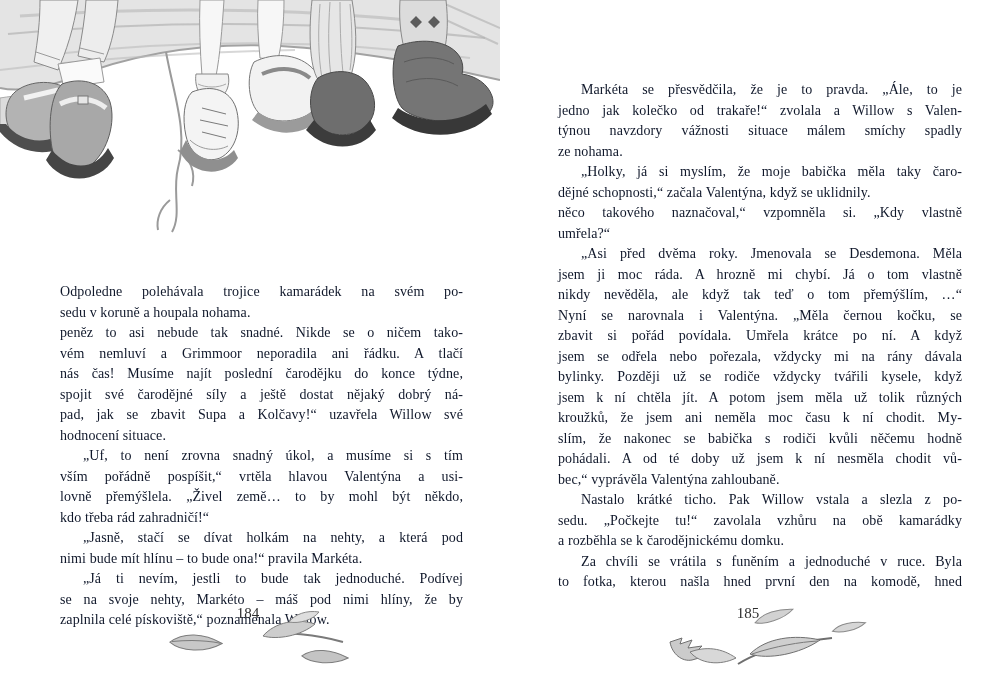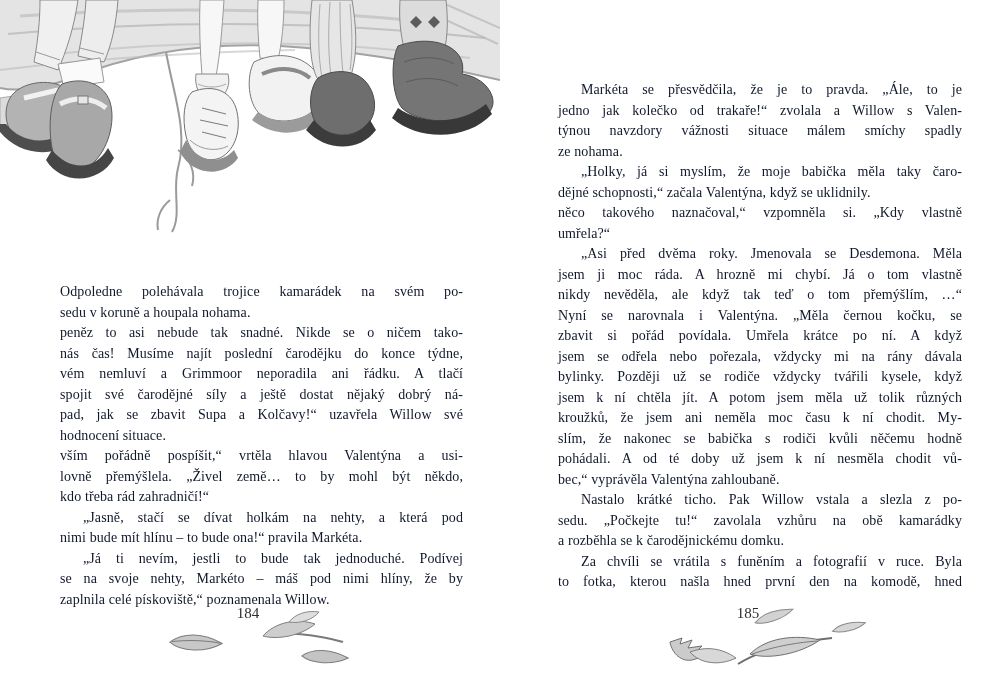--- a/index.html
+++ b/index.html
@@ -88,25 +88,26 @@
     <path d="M404,62 C420,56 440,56 454,64 M406,82 C424,76 444,78 458,86" fill="none" stroke="#5a5a5a"></path>
     <path d="M398,108 C424,126 462,124 486,104 L492,114 C468,140 420,142 392,118 Z" fill="#383838"></path>
   </g>
 </svg>
 
 <div>
   <div id="left-page-text" class="text-block">
       <div class="line">Odpoledne polehávala trojice kamarádek na svém po-</div>
       <div class="line last">sedu v koruně a houpala nohama.</div>
       <div class="line">peněz to asi nebude tak snadné. Nikde se o ničem tako-</div>
+      <div class="line">vém nemluví a Grimmoor neporadila ani řádku. A tlačí</div>
       <div class="line">nás čas! Musíme najít poslední čarodějku do konce týdne,</div>
-      <div class="line">vém nemluví a Grimmoor neporadila ani řádku. A tlačí</div>
       <div class="line">spojit své čarodějné síly a ještě dostat nějaký dobrý ná-</div>
       <div class="line">pad, jak se zbavit Supa a Kolčavy!“ uzavřela Willow své</div>
       <div class="line last">hodnocení situace.</div>
+      <div class="line indent">„Uf, to není zrovna snadný úkol, a musíme si s tím</div>
       <div class="line">vším pořádně pospíšit,“ vrtěla hlavou Valentýna a usi-</div>
       <div class="line">lovně přemýšlela. „Živel země… to by mohl být někdo,</div>
       <div class="line last">kdo třeba rád zahradničí!“</div>
       <div class="line indent">„Jasně, stačí se dívat holkám na nehty, a která pod</div>
       <div class="line last">nimi bude mít hlínu – to bude ona!“ pravila Markéta.</div>
       <div class="line indent">„Já ti nevím, jestli to bude tak jednoduché. Podívej</div>
       <div class="line">se na svoje nehty, Markéto – máš pod nimi hlíny, že by</div>
       <div class="line last">zaplnila celé pískoviště,“ poznamenala Willow.</div>
     </div>
 
@@ -144,21 +145,21 @@
       <div class="line">jsem se odřela nebo pořezala, vždycky mi na rány dávala</div>
       <div class="line">bylinky. Později už se rodiče vždycky tvářili kysele, když</div>
       <div class="line">jsem k ní chtěla jít. A potom jsem měla už tolik různých</div>
       <div class="line">kroužků, že jsem ani neměla moc času k ní chodit. My-</div>
       <div class="line">slím, že nakonec se babička s rodiči kvůli něčemu hodně</div>
       <div class="line">pohádali. A od té doby už jsem k ní nesměla chodit vů-</div>
       <div class="line last">bec,“ vyprávěla Valentýna zahloubaně.</div>
       <div class="line indent">Nastalo krátké ticho. Pak Willow vstala a slezla z po-</div>
       <div class="line">sedu. „Počkejte tu!“ zavolala vzhůru na obě kamarádky</div>
       <div class="line last">a rozběhla se k čarodějnickému domku.</div>
-      <div class="line indent">Za chvíli se vrátila s funěním a fotografií v ruce. Byla</div>
+      <div class="line indent">Za chvíli se vrátila s funěním a jednoduché v ruce. Byla</div>
       <div class="line">to fotka, kterou našla hned první den na komodě, hned</div>
     </div>
 
   <span id="right-page-number" class="page-number">185</span>
 
   <svg class="ornament" style="left:666px;top:628px;" width="72" height="42" viewBox="0 0 72 42">
     <path d="M4,14 L16,10 L14,16 L26,12 L22,20 L36,18 L28,26 L40,28 L26,32 C16,34 6,26 4,14 Z" fill="#cbcbcb" stroke="#6f6f6f"></path>
     <path d="M24,24 C40,18 56,20 70,30 C54,38 34,36 24,24 Z" fill="#d8d8d8" stroke="#7d7d7d"></path>
   </svg>
   <svg class="ornament" style="left:752px;top:608px;transform:rotate(-14deg);" width="44" height="16" viewBox="0 0 44 16">

